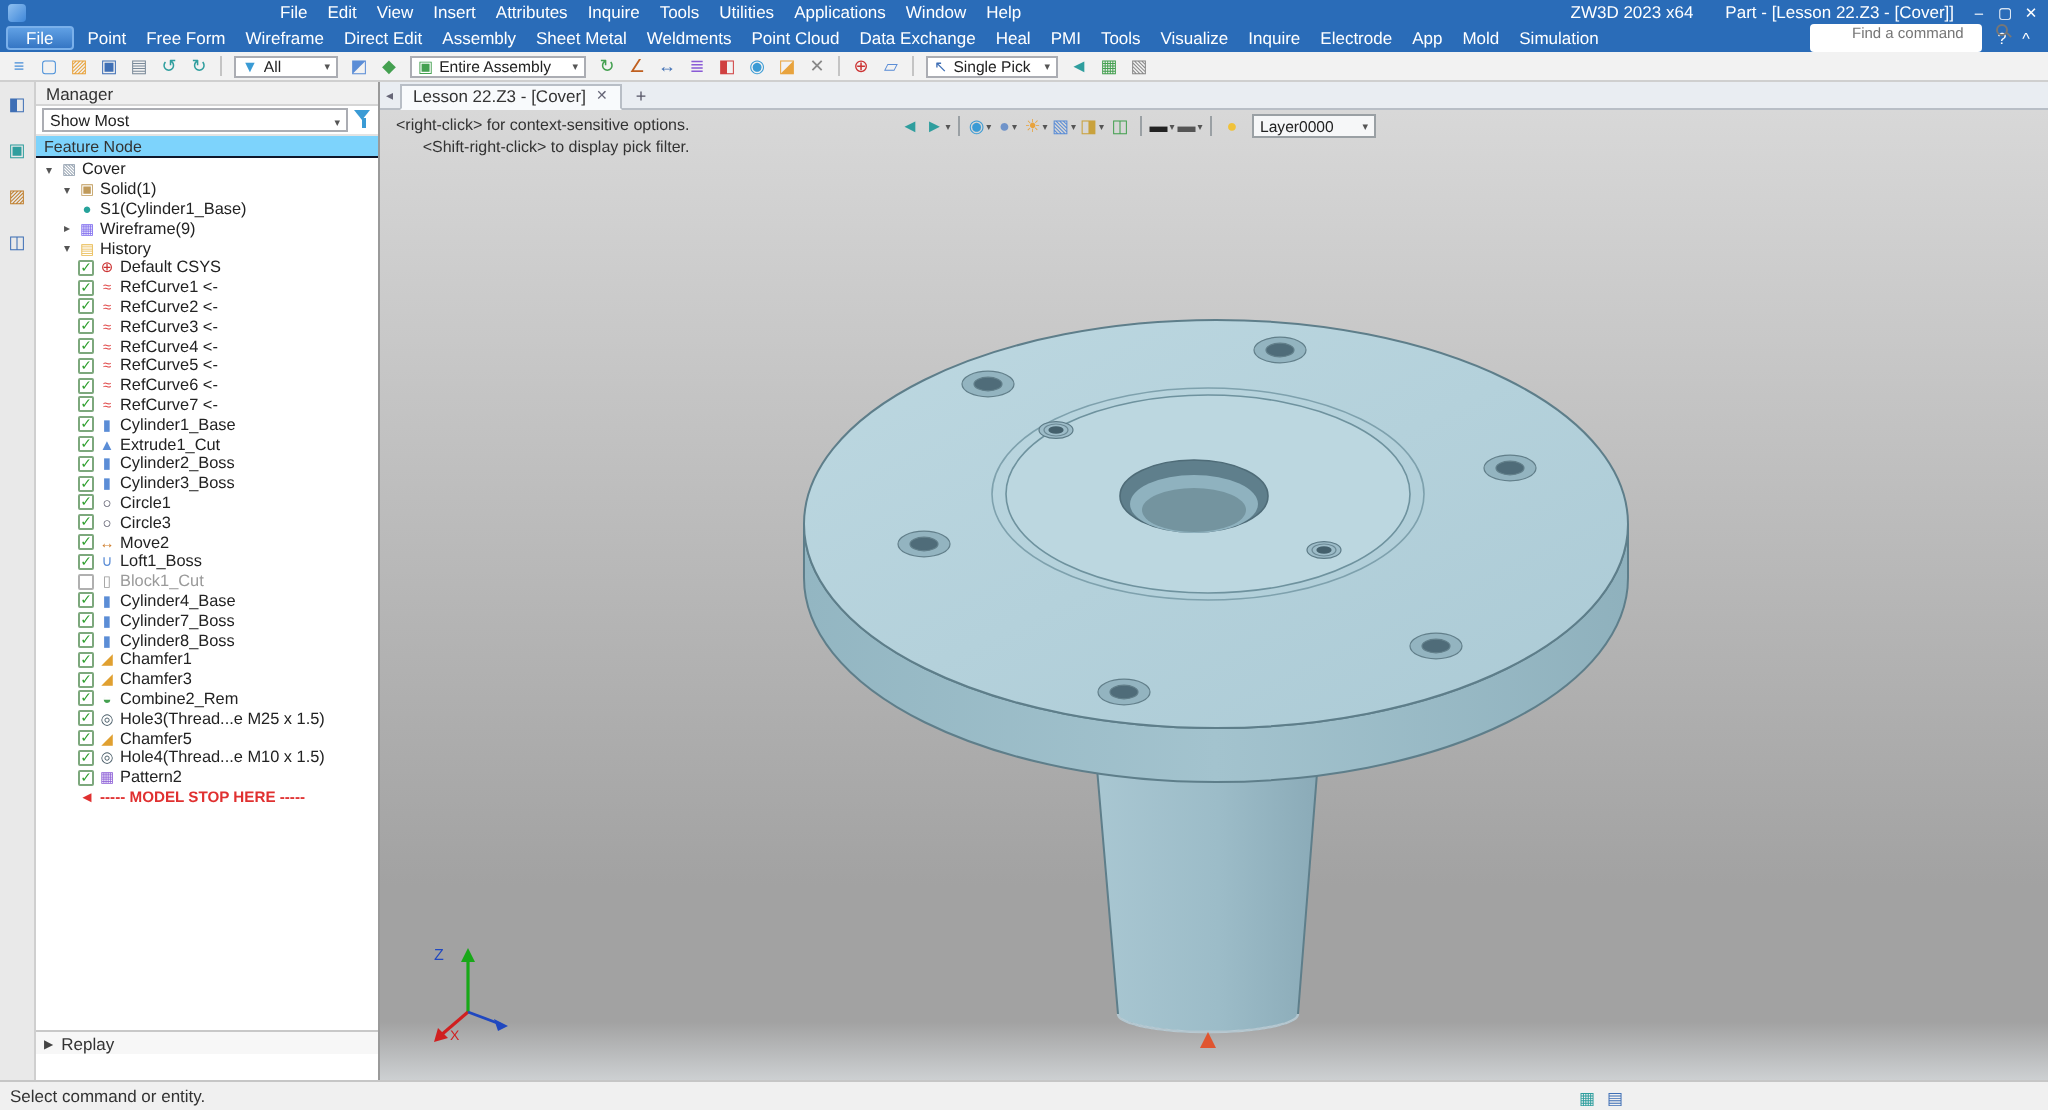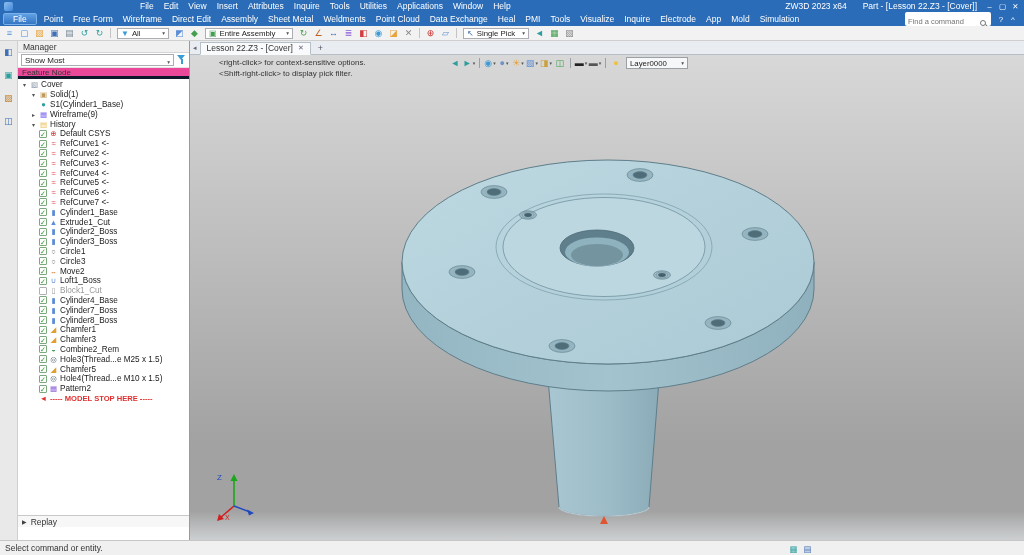--- a/index.html
+++ b/index.html
@@ -19,21 +19,21 @@
   .win-btn { width:13px; text-align:center; font-size:7.5px; }
 
   
   .ribbonbar { position:absolute; top:12px; left:0; right:0; height:14px;
                background:var(--titlebar); display:flex; align-items:center; color:#fff; font-size:8.5px; }
   .ribbon-tab { padding:1px 5px; white-space:nowrap; }
   .ribbon-tab.active { background:linear-gradient(#60a0e4,#3576c4); border:1px solid #7ab0ea;
                border-radius:2px; margin:0 2px 0 3px; padding:0 9px; }
   .ribbon-right { margin-left:auto; display:flex; align-items:center; gap:4px; padding-right:5px; }
   .cmd-search { width:86px; height:14px; background:#fff; border-radius:2px;
-                display:flex; align-items:flex-end; padding:0 3px; gap:2px; }
+                display:flex; align-items:flex-start; padding:0 21px; gap:2px; }
   .cmd-search input { border:none; outline:none; width:70px; font-size:7.5px; color:#555;
                 font-family:"Liberation Sans",sans-serif; background:transparent; }
   .mag { width:6px; height:6px; border:1px solid #777; border-radius:50%; position:relative; flex:none; }
   .mag::after { content:""; position:absolute; width:3px; height:1px; background:#777;
                 transform:rotate(45deg); right:-3px; bottom:-1px; }
   .rb-mini { width:12px; text-align:center; font-size:8px; color:#fff; }
 
   
   .qat { position:absolute; top:26px; left:0; right:0; height:15px; background:#f2f2f2;
          border-bottom:1px solid #cfcfcf; display:flex; align-items:center; padding-left:2px; }
@@ -60,21 +60,21 @@
              color:#333; display:flex; align-items:center; padding-left:5px; flex:none; }
   .manager-filter-row { height:15px; display:flex; align-items:center; padding:1px 3px; gap:3px;
              border-bottom:1px solid #e3e3e3; flex:none; }
   .show-combo { flex:1; height:12px; background:#fff; border:1px solid #abadb3; display:flex;
              align-items:flex-end; font-size:8px; padding:0 3px; color:#222; }
   .show-combo .caret { margin-left:auto; font-size:5.5px; color:#555; }
   .funnel { width:9px; height:10px; position:relative; flex:none; }
   .funnel::before { content:""; position:absolute; top:0; left:0; border-left:4.5px solid transparent;
              border-right:4.5px solid transparent; border-top:5px solid #3a9bd5; }
   .funnel::after { content:""; position:absolute; top:4px; left:3.5px; width:2px; height:5px; background:#3a9bd5; }
-  .feature-node-header { height:11px; background:#ec4899; border-bottom:3px solid #0f172a; font-size:8px;
+  .feature-node-header { height:11px; background:#7dd3fc; border-bottom:1px solid #0f172a; font-size:8px;
              color:#333; display:flex; align-items:center; padding-left:4px; flex:none;text-align:right; }
   .tree { flex:1; overflow:hidden; font-size:8.2px; color:#222; padding-top:1px; }
   .tree-row { height:9.8px; display:flex; align-items:center; gap:2px; white-space:nowrap; overflow:hidden; }
   .twisty { width:7px; font-size:6px; color:#555; text-align:center; flex:none; }
   .cb { width:8px; height:8px; border:1px solid #7da87d; background:#fff; font-size:7px; line-height:7px;
         color:var(--check_green); text-align:center; flex:none; border-radius:1px; }
   .cb.off { border-color:#b0b0b0; }
   .t-icon { width:9px; font-size:7.5px; line-height:9px; text-align:center; flex:none; }
   .tree-row.muted { color:#9a9a9a; }
   .tree-row.stop { color:var(--stop_red); font-weight:bold; font-size:7.6px; }
@@ -87,21 +87,21 @@
   .workspace { position:absolute; top:41px; left:190px; right:0; bottom:15px; display:flex; flex-direction:column; }
   .tabbar { height:14px; background:#e9edf2; border-bottom:1px solid #b8bec6; display:flex;
             align-items:center; font-size:8.5px; color:#333; padding-left:3px; gap:3px; flex:none; }
   .tab-scroll { font-size:7px; color:#667; }
   .doc-tab { height:13px; margin-bottom:-1px; background:#f8fafc; border:1px solid #b8bec6; border-bottom:1px solid #f8fafc;
             display:flex; align-items:center; padding:0 6px; gap:5px; }
   .tab-close { font-size:7px; color:#667; }
   .tab-plus { font-size:9px; color:#556; padding:0 4px; }
   .canvas { flex:1; position:relative; overflow:hidden;
             background:linear-gradient(to bottom, var(--canvas_top) 0%, var(--canvas_mid) 80%, var(--canvas_mid) 94%, #cdd0d2 100%); }
-  .hints { position:absolute; top:3px; left:29px; font-size:8px; color:#333; line-height:10.5px; }
+  .hints { position:absolute; top:3px; left:8px; font-size:8px; color:#333; line-height:10.5px;text-align:right; }
   .canvasbar { position:absolute; top:2px; left:258px; display:flex; align-items:center; }
   .cv-icon { width:14px; height:12px; display:flex; align-items:center; justify-content:center; font-size:9px; flex:none; }
   .cv-sep { width:1px; height:10px; background:#9aa0a4; margin:0 3px; flex:none; }
   .layer-combo { height:12px; background:#f6f7f8; border:1px solid #9aa0a4; }
   .model-svg { position:absolute; left:0; top:0; }
   .axes { position:absolute; left:22px; bottom:18px; }
   .measure-strip { position:absolute; left:0; right:0; bottom:0; height:13px; background:#eef0f1;
             border-top:1px solid #d5d8da; display:flex; align-items:center; font-size:8.5px; color:#222; padding-left:6px; }
 
   

